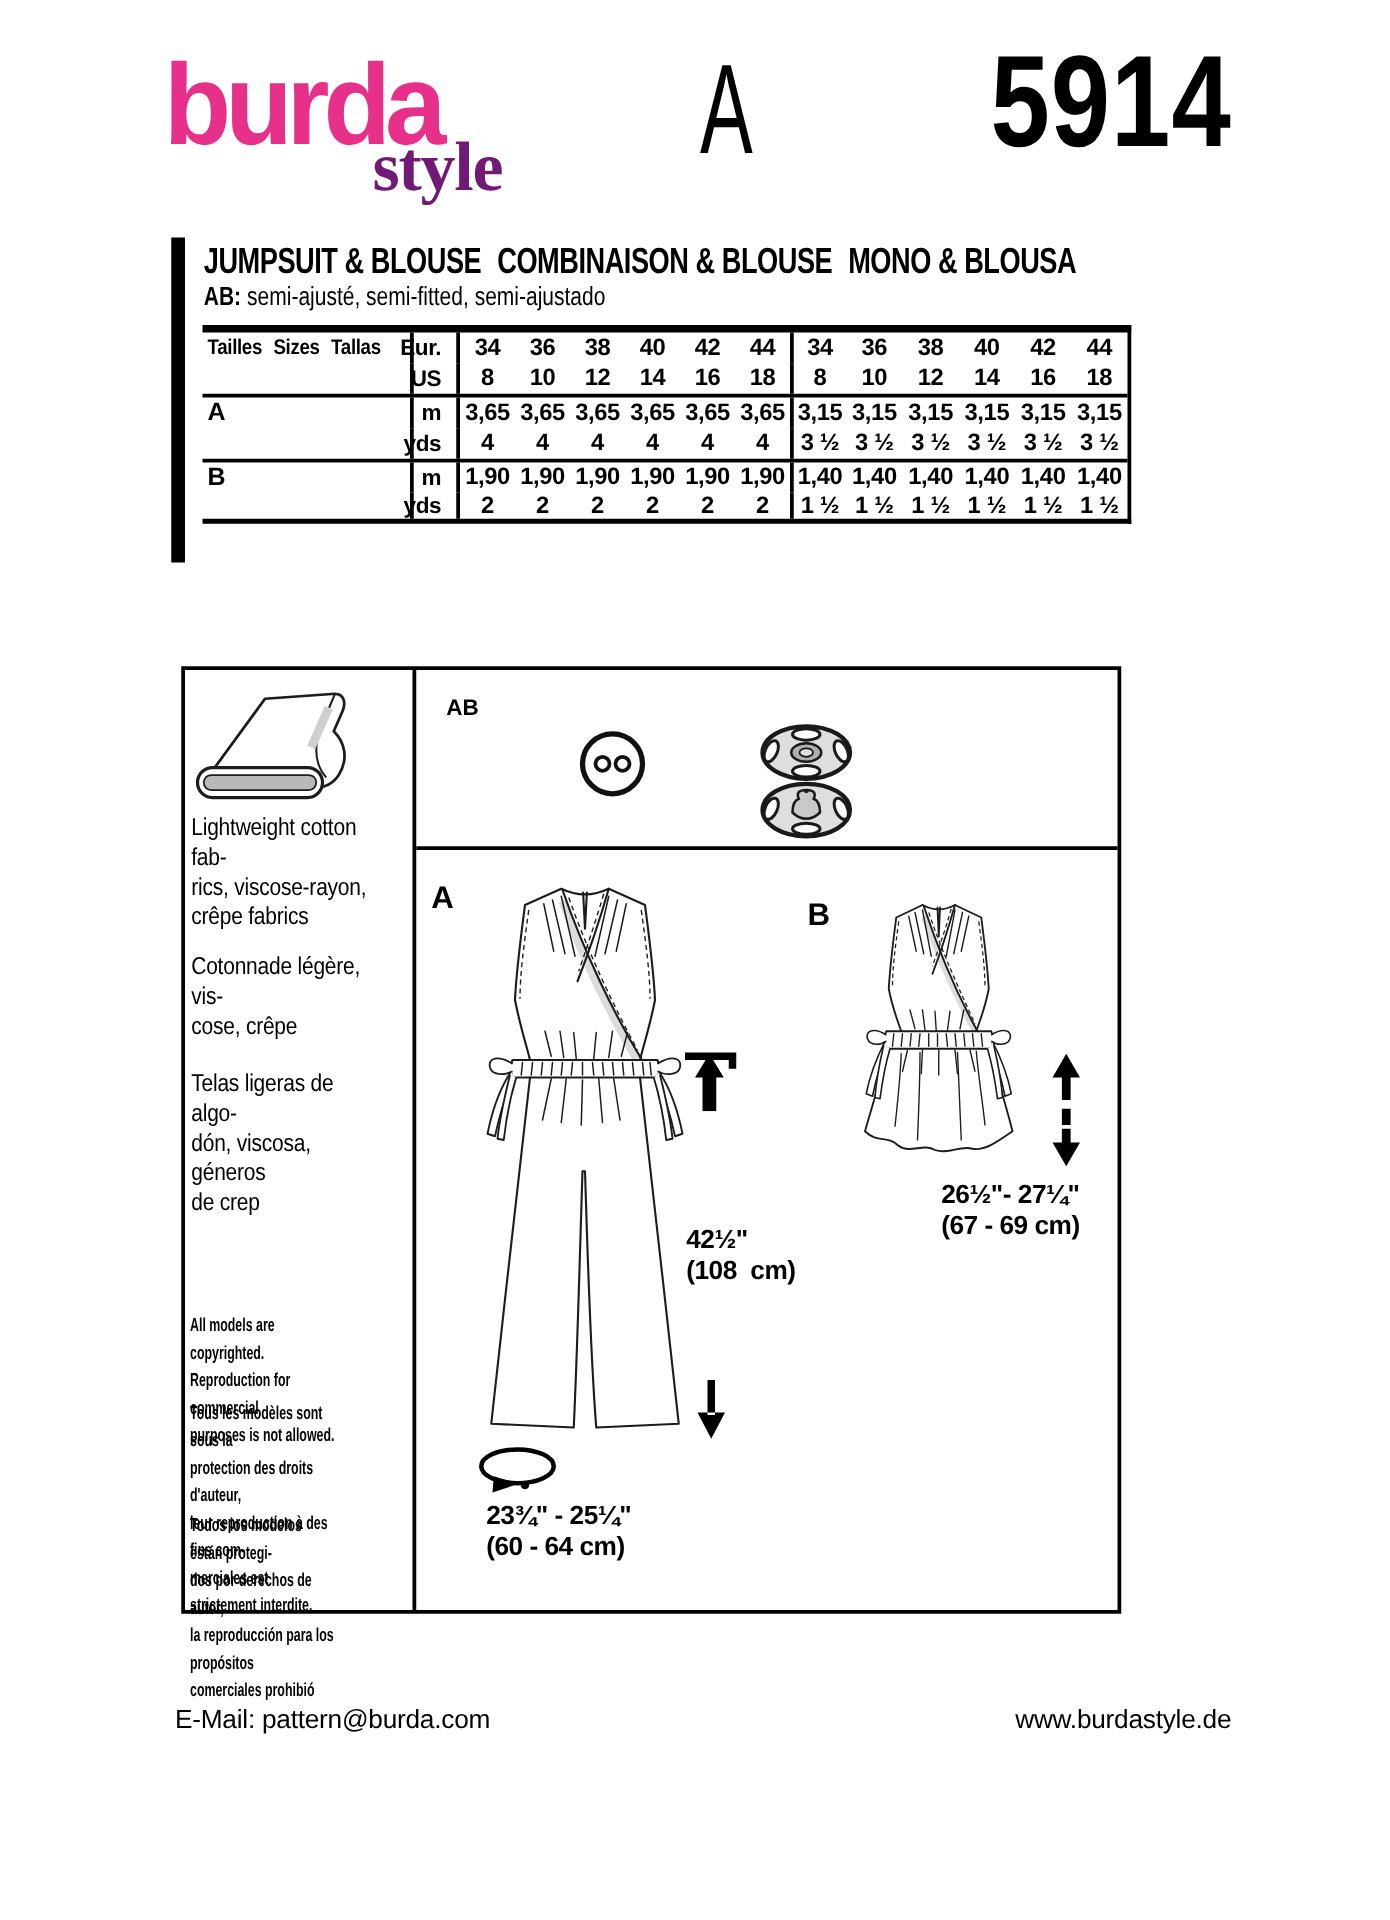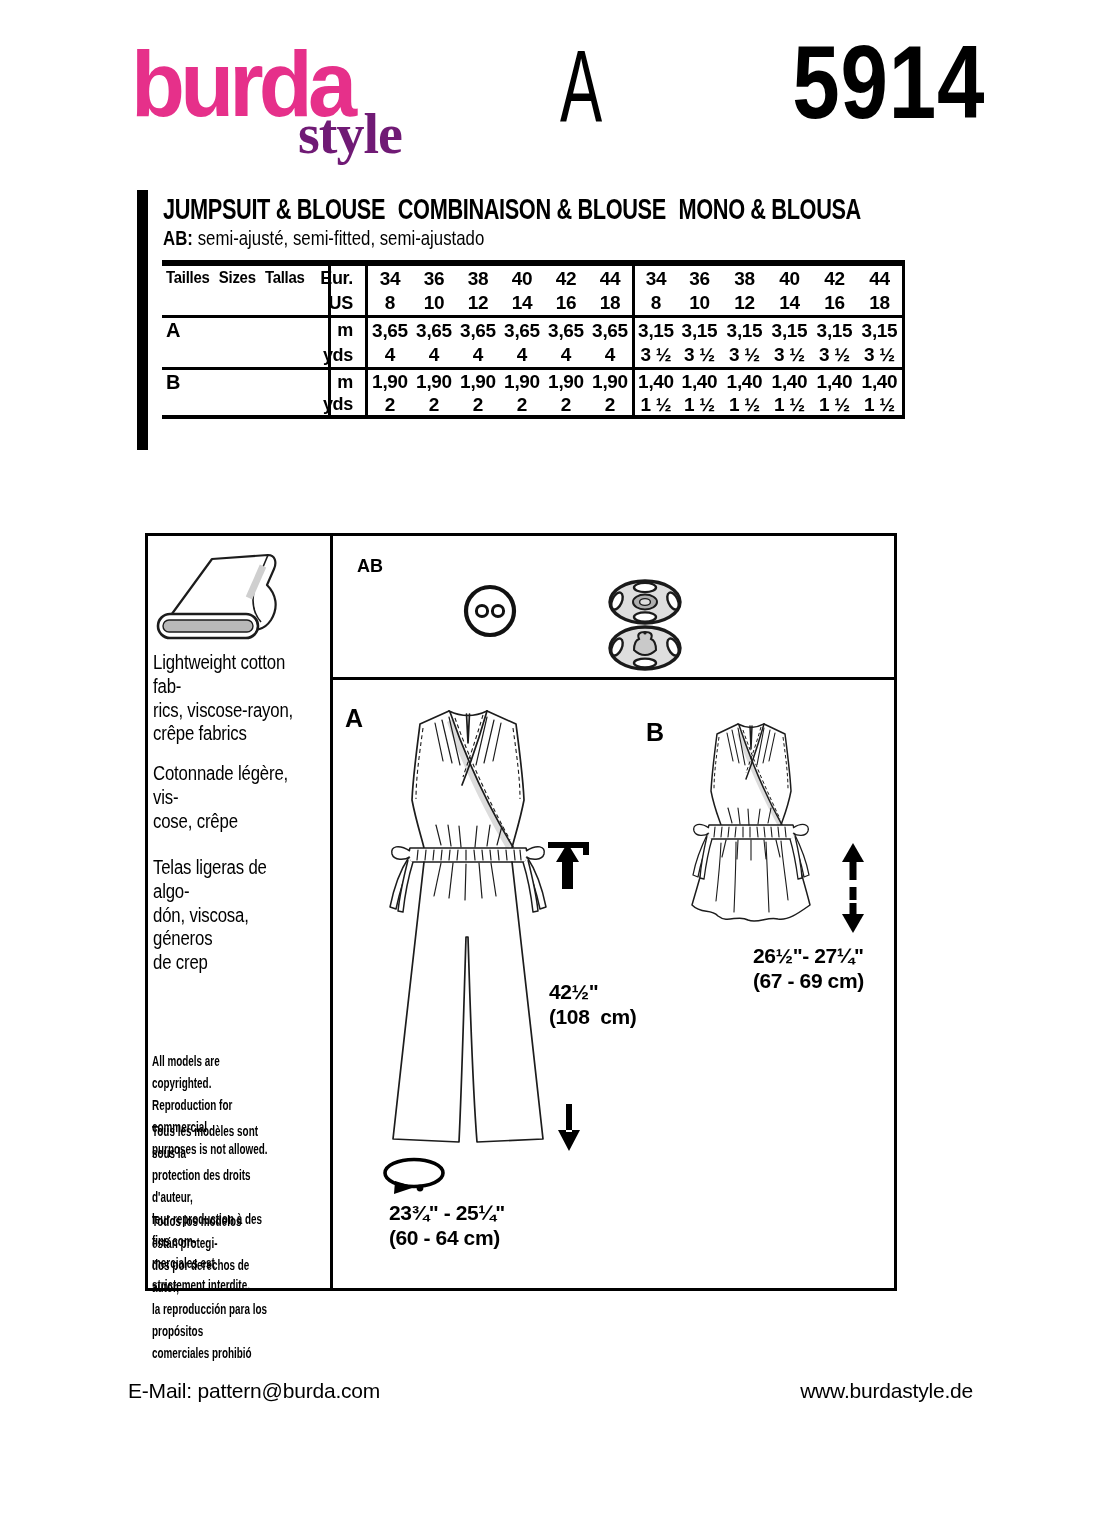--- a/index.html
+++ b/index.html
@@ -76,22 +76,22 @@
          white-space:pre-line; transform:scaleX(.86); transform-origin:left top; }
   .copyr { position:absolute; left:4px; font-size:15px; font-weight:700; line-height:1.47;
            white-space:pre-line; transform:scaleX(.66); transform-origin:left top; }
   .ab-label { position:absolute; left:24px; top:20px; font-size:18px; font-weight:700; }
   .view-label { position:absolute; font-size:25px; font-weight:700; }
   .meas { position:absolute; font-size:21px; font-weight:700; line-height:1.18;
           letter-spacing:-0.4px; white-space:pre-wrap; }
   
   .foot1 { position:absolute; left:140px; top:1336px; width:845px; font-size:21px;
            word-spacing:2px; letter-spacing:-0.2px; white-space:nowrap; }
-  .foot2 { position:absolute; left:128px; top:1364px; width:845px; font-size:21px;
-           display:flex; justify-content:space-between; letter-spacing:-0.2px;margin-top:15px; }
+  .foot2 { position:absolute; left:140px; top:1364px; width:845px; font-size:21px;
+           display:flex; justify-content:space-between; letter-spacing:-0.2px; }
   svg { display:block; }
 </style>
 </head>
 <body>
 
 <div class="page">
 
   <div class="logo-main" style="color:#e6308a">burda</div>
   <div class="logo-sub" style="color:#701a75">style</div>
   <div class="view-letter">A</div>

